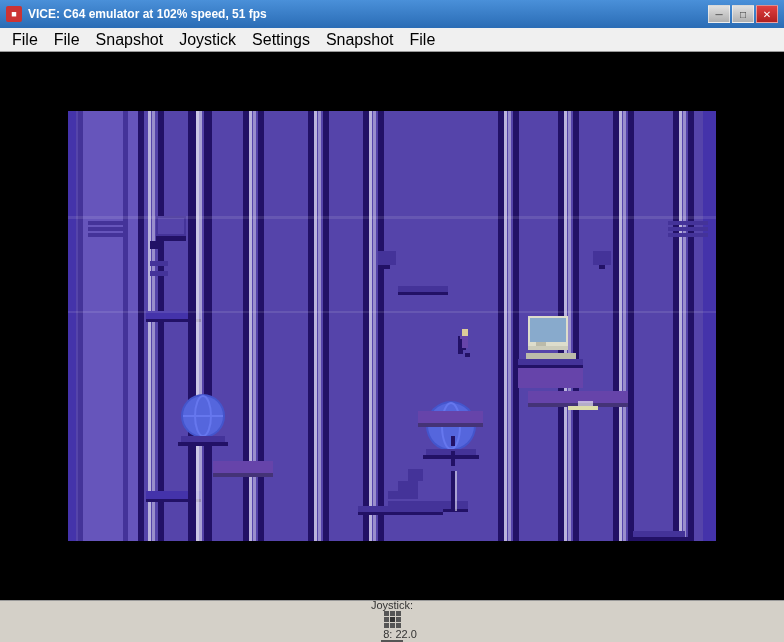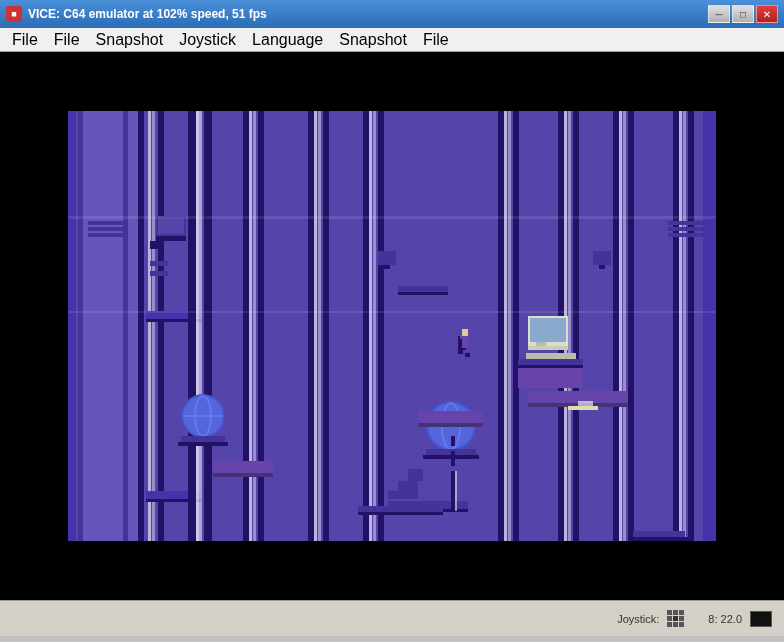--- a/index.html
+++ b/index.html
@@ -109,23 +109,23 @@
       height: 100%;
     }
 
     
     #status-bar {
       display: flex;
       align-items: center;
       justify-content: flex-end;
       background: #d4d0c8;
       border-top: 1px solid #999;
-      height: 36px;
+      height: 42px;
       padding: 0 12px;
-      gap: 8px;
+      flex-direction: column;
     }
     #joystick-label {
       font-size: 11px;
       color: #333;
     }
     #joystick-dots {
       display: grid;
       grid-template-columns: repeat(3, 5px);
       grid-template-rows: repeat(3, 5px);
       gap: 1px;
@@ -163,21 +163,21 @@
     <div class="win-btn">□</div>
     <div class="win-btn close-btn">✕</div>
   </div>
 </div>
 
 <div id="menu-bar">
   <div class="menu-item">File</div>
   <div class="menu-item">File</div>
   <div class="menu-item">Snapshot</div>
   <div class="menu-item">Joystick</div>
-  <div class="menu-item">Language</div>
+  <div class="menu-item">Settings</div>
   <div class="menu-item">Snapshot</div>
   <div class="menu-item">File</div>
 </div>
 
 <div id="main-content">
   <div id="game-screen">
     <svg id="game-svg" viewBox="0 0 648 430" xmlns="http://www.w3.org/2000/svg">
 
       <rect width="648" height="430" fill="#5544aa"></rect>
 

